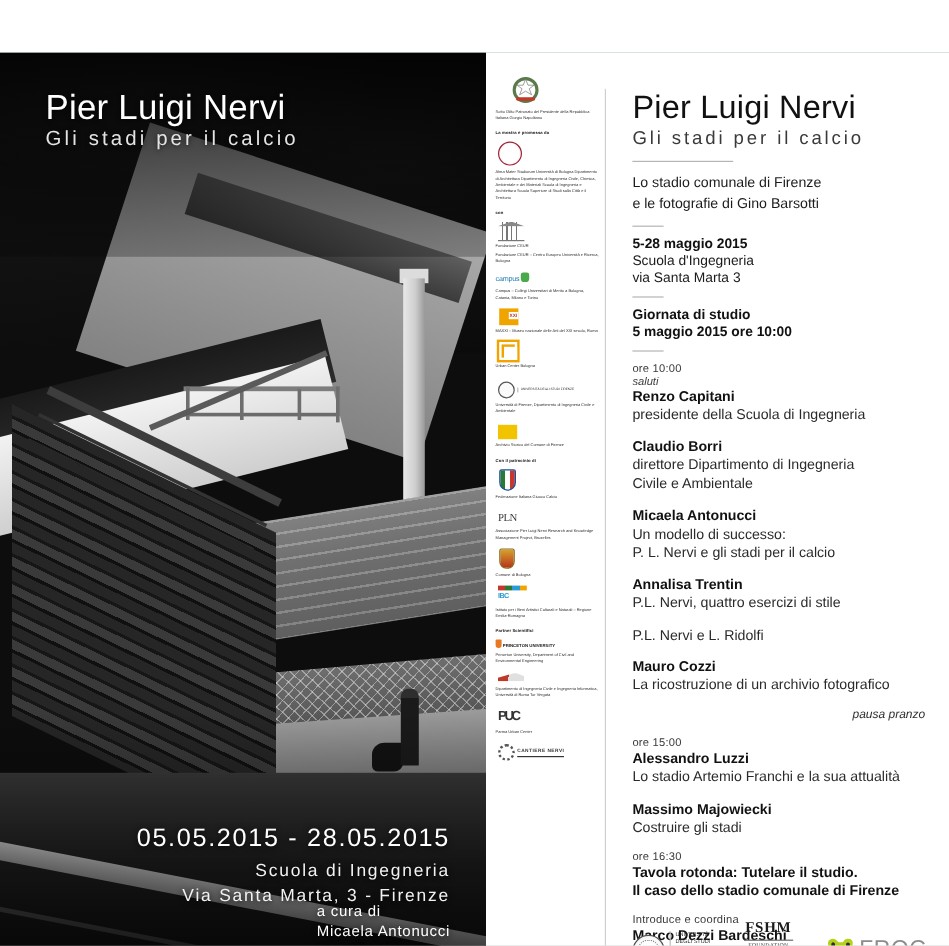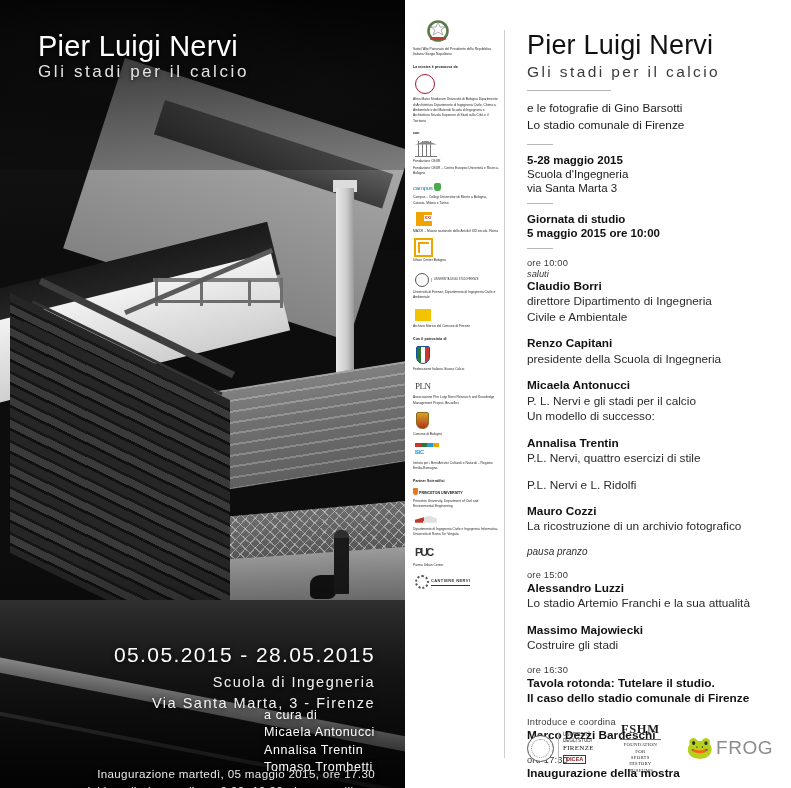--- a/index.html
+++ b/index.html
@@ -9,20 +9,21 @@
     background: #ffffff;
     font-family: "Liberation Sans", sans-serif;
     overflow: hidden;
   }
   .poster {
     position: relative;
     width: 791px; height: 665px;
     background: #0c4a6e;
     display: flex;
     flex-direction: row;
+    margin-top: 44px;
   }
 
   
   .photo-panel {
     position: relative;
     width: 405px; height: 788px;
     background: #0d0d0d;
     overflow: hidden;
     flex: 0 0 405px;
   }
@@ -341,21 +342,21 @@
   .rule-short { width: 26px; }
   .pr-lead { font-size: 11.8px; line-height: 1.48; color: #1b1b1b; }
   .pr-bold { font-size: 11.5px; font-weight: bold; color: #111; }
   .pr-reg { font-size: 11.5px; color: #1b1b1b; }
   .blk { margin-bottom: 2px; }
   .entry { margin-bottom: 11px; }
   .entry .name { font-size: 11.8px; font-weight: bold; color: #111; line-height: 1.3; }
   .entry .role { font-size: 11.8px; font-weight: 400; color: #2a2a2a; line-height: 1.32; }
   .time { font-size: 9.3px; color: #3a3a3a; letter-spacing: .2px; margin-bottom: 1px; }
   .ital { font-style: italic; font-size: 9.3px; color: #3a3a3a; }
-  .ital-lg { font-style: italic; font-size: 10px; color: #2e2e2e; }
+  .ital-lg { font-style: italic; font-size: 10px; color: #2e2e2e; text-align: right; }
 
   
   .pr-footer {
     position: absolute; left: 22px; right: 18px; bottom: 14px;
     display: flex; align-items: center; gap: 26px;
   }
   .f-unifi { display: flex; align-items: center; gap: 4px; }
   .f-seal {
     width: 27px; height: 27px; border-radius: 50%;
     border: 1px solid #555; background:
@@ -542,54 +543,54 @@
     </div>
   </div>
 
   <div class="program-col">
 
     <div class="pr-title">Pier Luigi Nervi</div>
     <div class="pr-subtitle">Gli stadi per il calcio</div>
     <div class="rule"></div>
 
     <div class="pr-lead">
+      <div>Lo stadio comunale di Firenze</div>
       <div>e le fotografie di Gino Barsotti</div>
-      <div>Lo stadio comunale di Firenze</div>
     </div>
     <div class="rule rule-short"></div>
 
     <div>
       <div class="pr-bold blk">5-28 maggio 2015</div>
       <div class="pr-reg blk">Scuola d'Ingegneria</div>
       <div class="pr-reg blk">via Santa Marta 3</div>
     </div>
     <div class="rule rule-short"></div>
 
     <div>
       <div class="pr-bold blk">Giornata di studio</div>
       <div class="pr-bold blk">5 maggio 2015 ore 10:00</div>
     </div>
     <div class="rule rule-short"></div>
 
     <div class="time">ore 10:00</div>
     <div class="ital">saluti</div>
 
     <div class="entry">
+      <div class="name">Renzo Capitani</div>
+      <div class="role">presidente della Scuola di Ingegneria</div>
+    </div>
+    <div class="entry">
       <div class="name">Claudio Borri</div>
       <div class="role">direttore Dipartimento di Ingegneria</div>
       <div class="role">Civile e Ambientale</div>
     </div>
     <div class="entry">
-      <div class="name">Renzo Capitani</div>
-      <div class="role">presidente della Scuola di Ingegneria</div>
-    </div>
-    <div class="entry">
       <div class="name">Micaela Antonucci</div>
+      <div class="role">Un modello di successo:</div>
       <div class="role">P. L. Nervi e gli stadi per il calcio</div>
-      <div class="role">Un modello di successo:</div>
     </div>
     <div class="entry">
       <div class="name">Annalisa Trentin</div>
       <div class="role">P.L. Nervi, quattro esercizi di stile</div>
     </div>
     <div class="entry">
       <div class="role">P.L. Nervi e L. Ridolfi</div>
     </div>
     <div class="entry">
       <div class="name">Mauro Cozzi</div>

